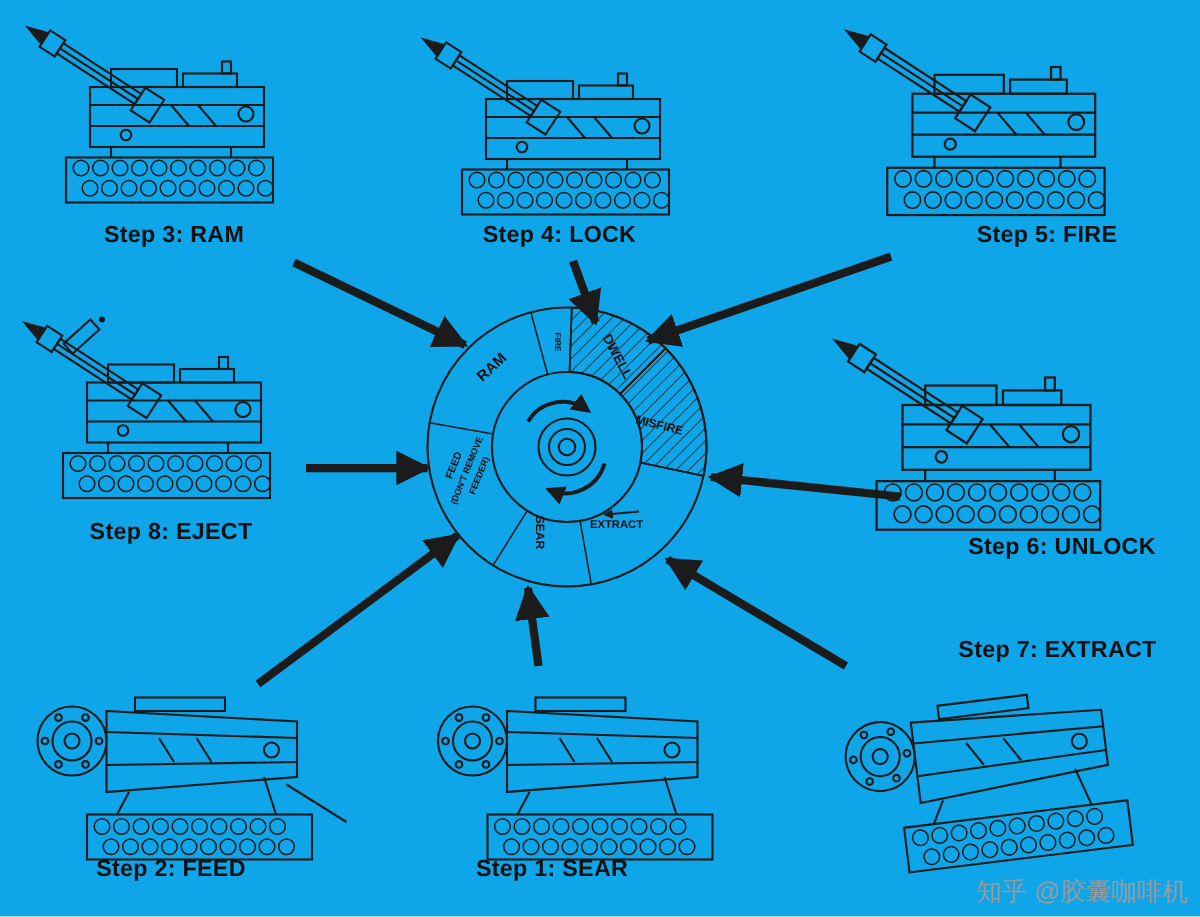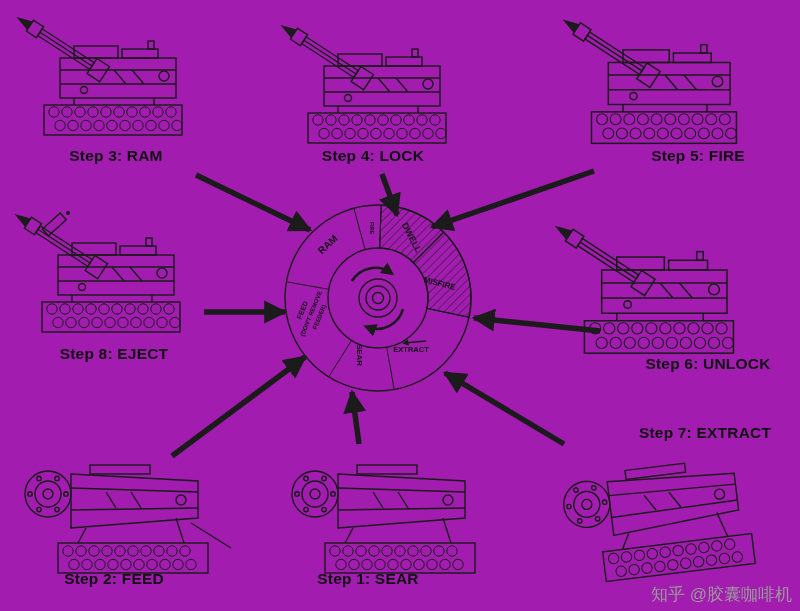--- a/index.html
+++ b/index.html
@@ -1,16 +1,16 @@
 <!DOCTYPE html>
 <html><head>
 <meta charset="utf-8">
 <style>
   html,body{margin:0;padding:0;background:#ffffff;}
-  .canvas{position:relative;width:800px;height:611px;background:#a21caf;
+  .canvas{position:relative;width:800px;height:611px;background:#0ea5e9;
           font-family:"Liberation Sans",sans-serif;overflow:hidden;}
   svg{display:block;}
   .ink{stroke:#1b1b1b;fill:none;stroke-width:1.4;}
   .ink-thin{stroke:#1b1b1b;fill:none;stroke-width:1;}
   .fill-ink{fill:#1b1b1b;stroke:none;}
   .arrow{stroke:#1b1b1b;stroke-width:5.5;fill:none;}
   .rot-arrow{stroke:#1b1b1b;stroke-width:2.6;fill:none;}
   .mini-arrow{stroke:#1b1b1b;stroke-width:1.3;fill:none;}
   .step-label{font-weight:bold;font-size:15.5px;fill:#111111;letter-spacing:.2px;}
   .wheel-text{font-weight:bold;fill:#111111;}

